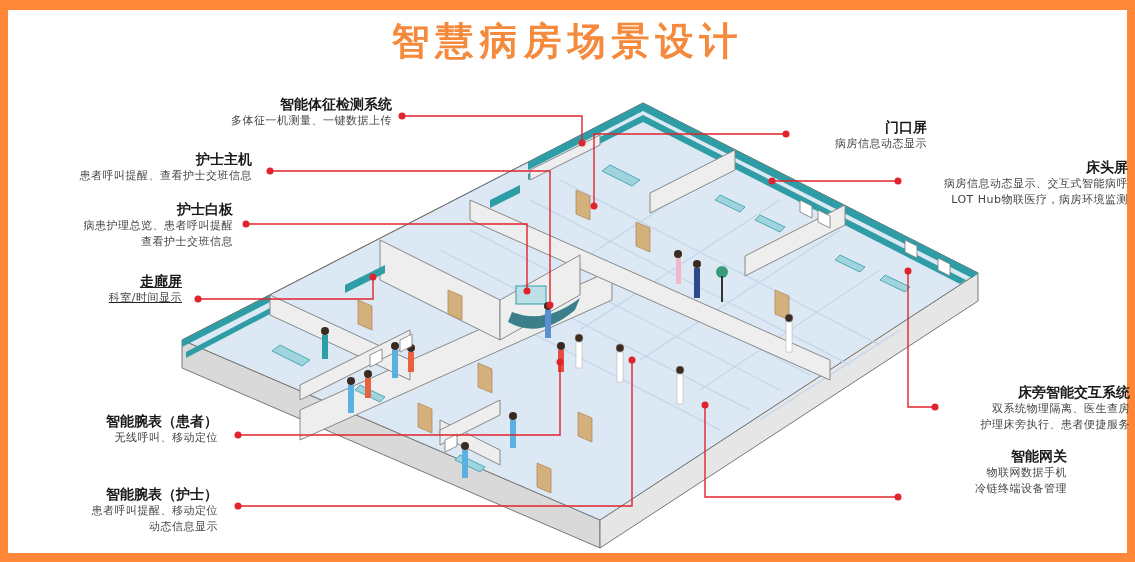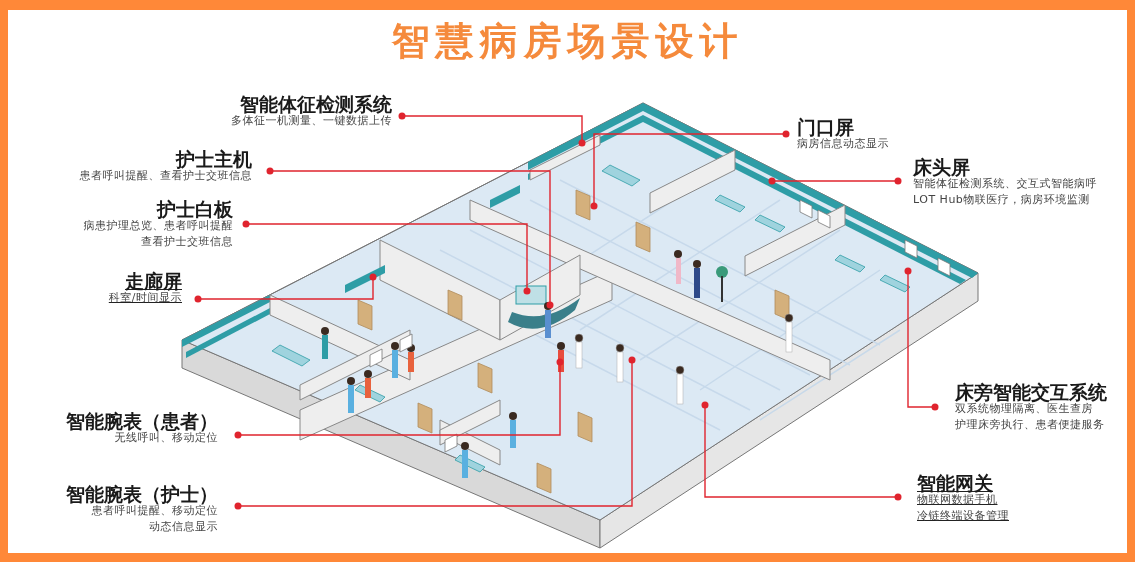--- a/index.html
+++ b/index.html
@@ -6,24 +6,24 @@
   html, body { width: 1135px; height: 562px; overflow: hidden; background: #ffffff; }
   body { font-family: "DejaVu Sans", "Liberation Sans", sans-serif; position: relative; }
   .frame { position: absolute; left: 0; top: 0; width: 1135px; height: 562px; }
   .border-top { position: absolute; left: 0; top: 0; width: 1135px; height: 10px; background: #ff8838; }
   .border-left { position: absolute; left: 0; top: 0; width: 8px; height: 562px; background: #ff8838; }
   .border-right { position: absolute; right: 0; top: 0; width: 8px; height: 562px; background: #ff8838; }
   .border-bottom { position: absolute; left: 0; bottom: 0; width: 1135px; height: 9px; background: #ff8838; }
   .title { position: absolute; left: 0; top: 16px; width: 1135px; text-align: center; font-size: 38px; font-weight: bold; letter-spacing: 6px; color: #f58a3c; }
   .scene { position: absolute; left: 0; top: 0; width: 1135px; height: 562px; }
   .callout { position: absolute; color: #222; }
-  .callout .head { font-size: 19px; font-weight: bold; color: #1a1a1a; line-height: 18px; }
+  .callout .head { font-size: 14px; font-weight: bold; color: #1a1a1a; line-height: 18px; }
   .callout .desc { font-size: 11px; color: #444; line-height: 16px; letter-spacing: 0.5px; }
   .right-align { text-align: right; }
-  .left-align { text-align: left; }
+  .left-align { text-align: right; }
 </style>
 </head>
 <body>
 
 <div class="frame">
   <div class="border-top"></div>
   <div class="border-left"></div>
   <div class="border-right"></div>
   <div class="border-bottom"></div>
 
@@ -270,28 +270,28 @@
     <div class="desc">动态信息显示</div>
   </div>
 
   <div class="callout left-align" style="left:797px; top:118px; width:130px;">
     <div class="head">门口屏</div>
     <div class="desc">病房信息动态显示</div>
   </div>
 
   <div class="callout left-align" style="left:913px; top:158px; width:215px;">
     <div class="head">床头屏</div>
-    <div class="desc">智能体征检测系统、交互式智能病呼</div>
+    <div class="desc">病房信息动态显示、交互式智能病呼</div>
     <div class="desc">LOT Hub物联医疗，病房环境监测</div>
   </div>
 
   <div class="callout left-align" style="left:955px; top:383px; width:175px;">
     <div class="head">床旁智能交互系统</div>
     <div class="desc">双系统物理隔离、医生查房</div>
     <div class="desc">护理床旁执行、患者便捷服务</div>
   </div>
 
-  <div class="callout left-align" style="left:917px; top:474px; width:150px;text-decoration:underline;">
+  <div class="callout left-align" style="left:917px; top:447px; width:150px;">
     <div class="head">智能网关</div>
     <div class="desc">物联网数据手机</div>
     <div class="desc">冷链终端设备管理</div>
   </div>
 </div>
 
 </body></html>

